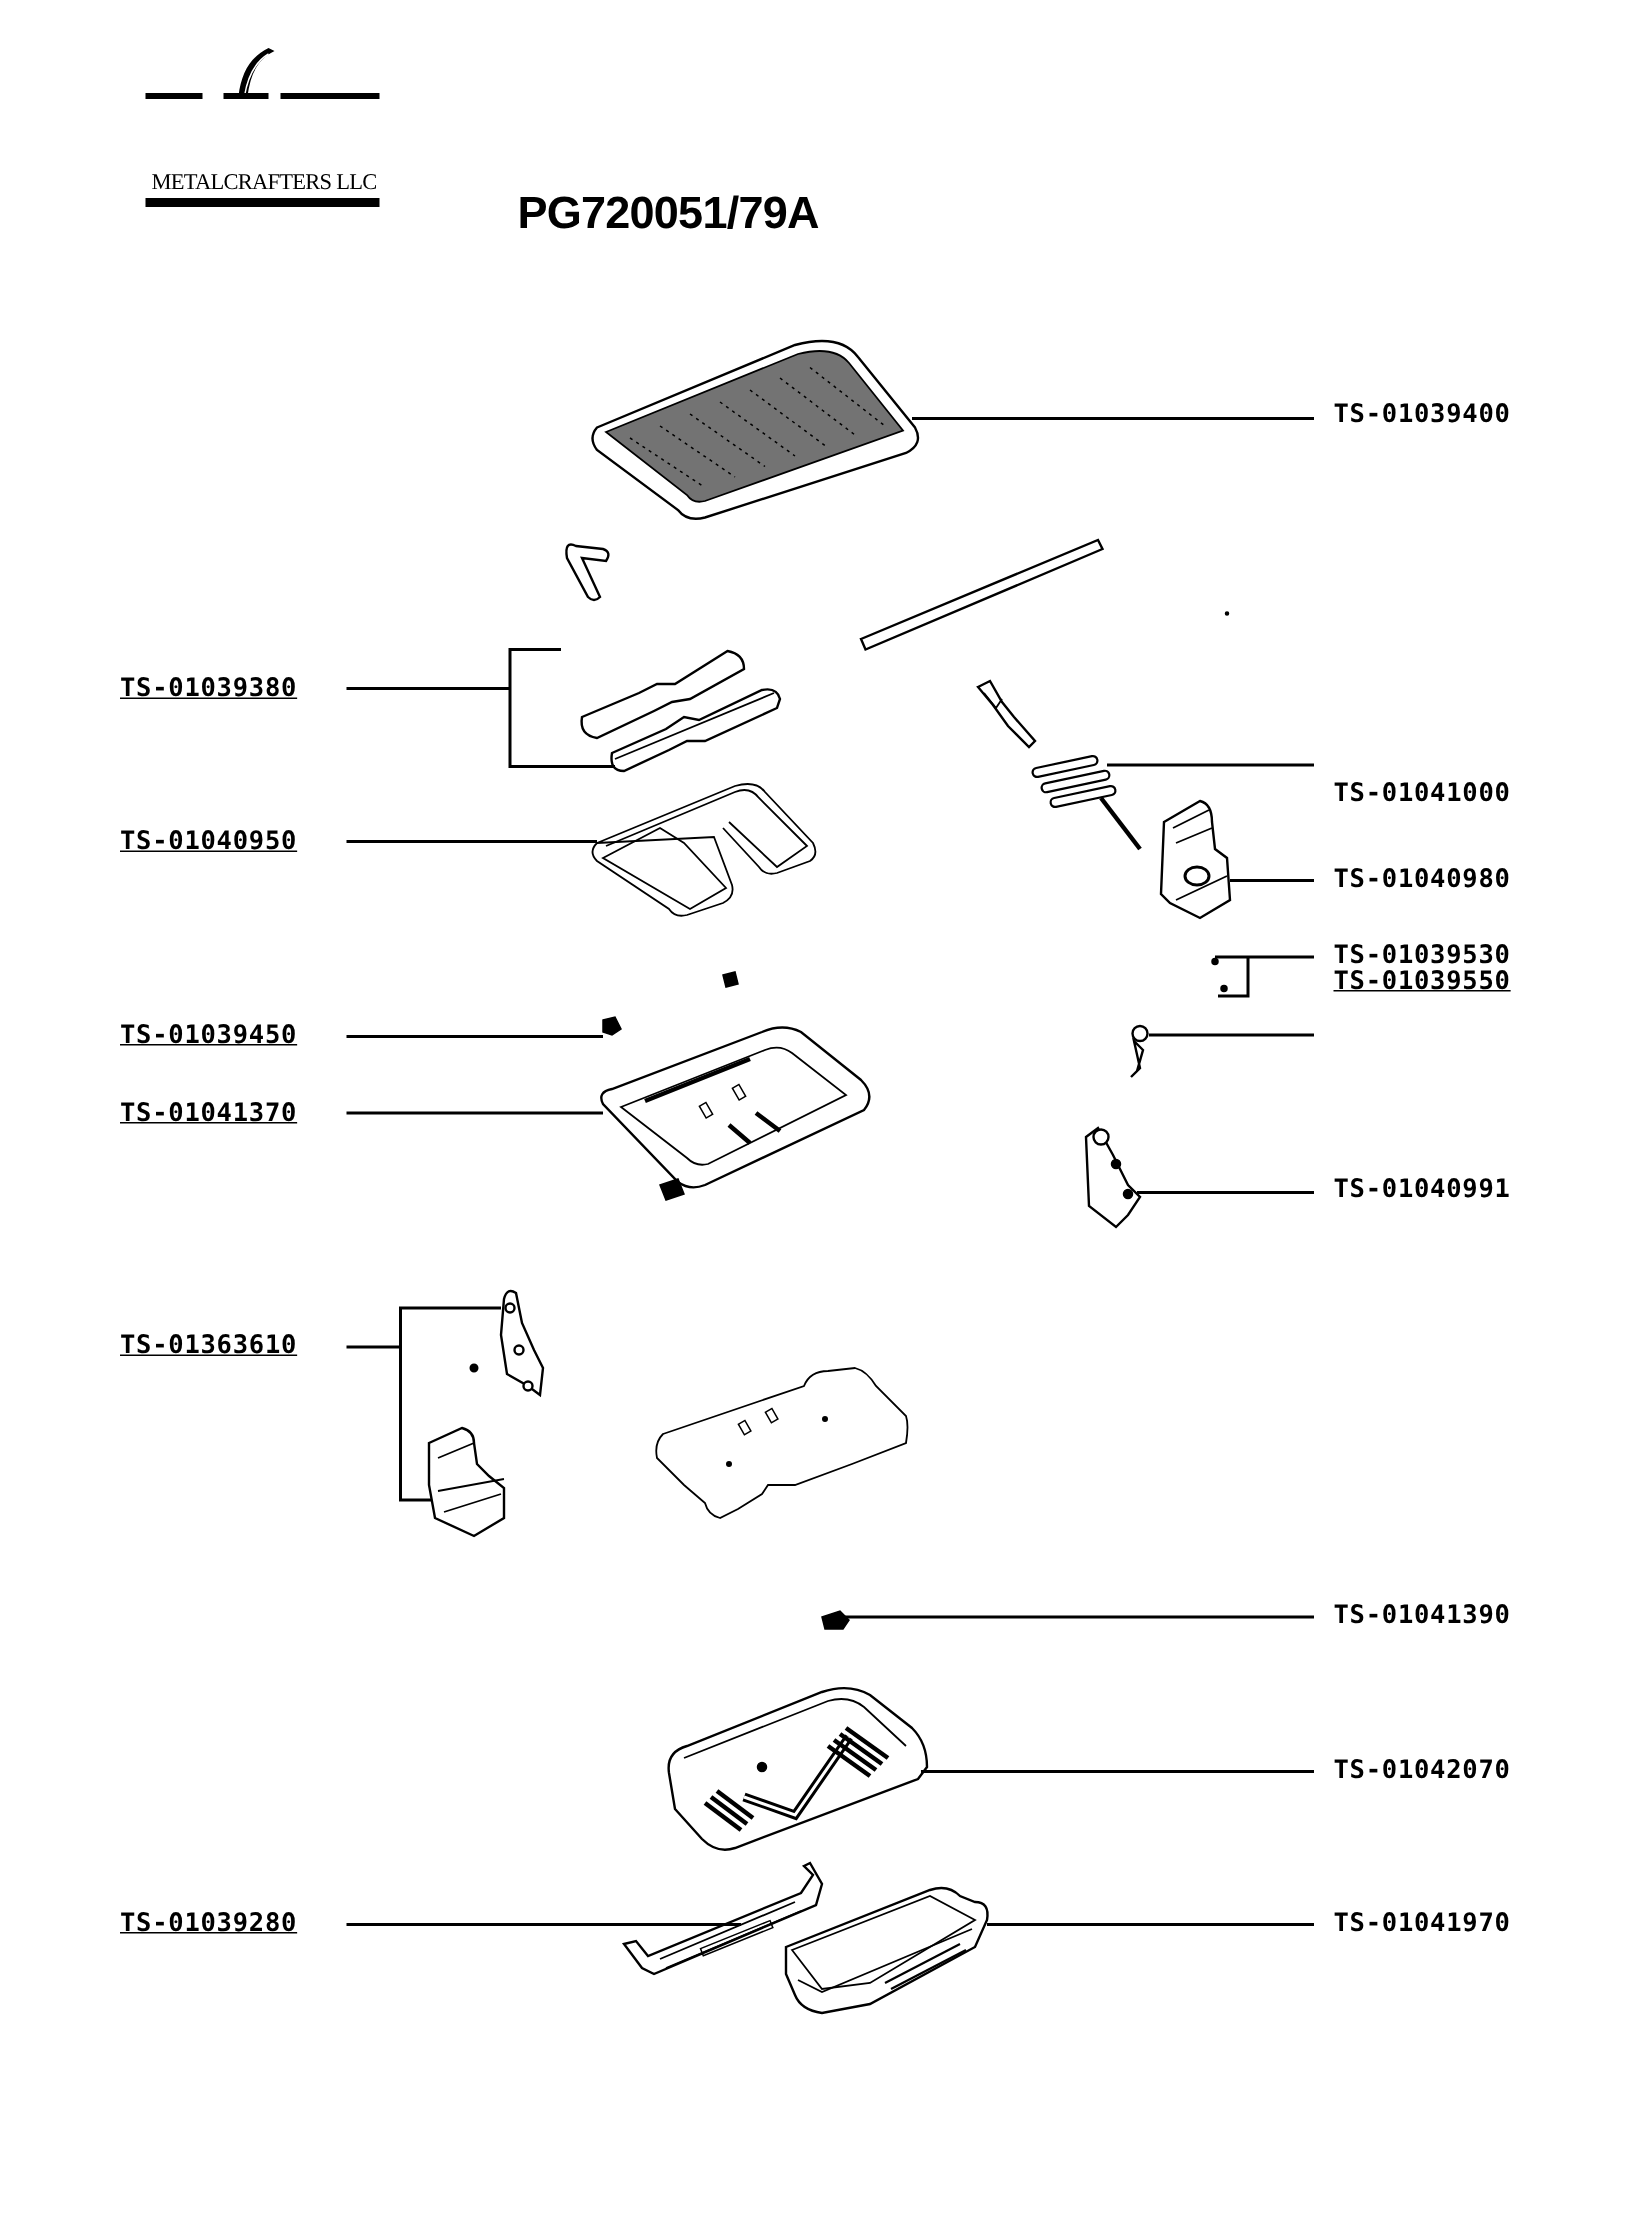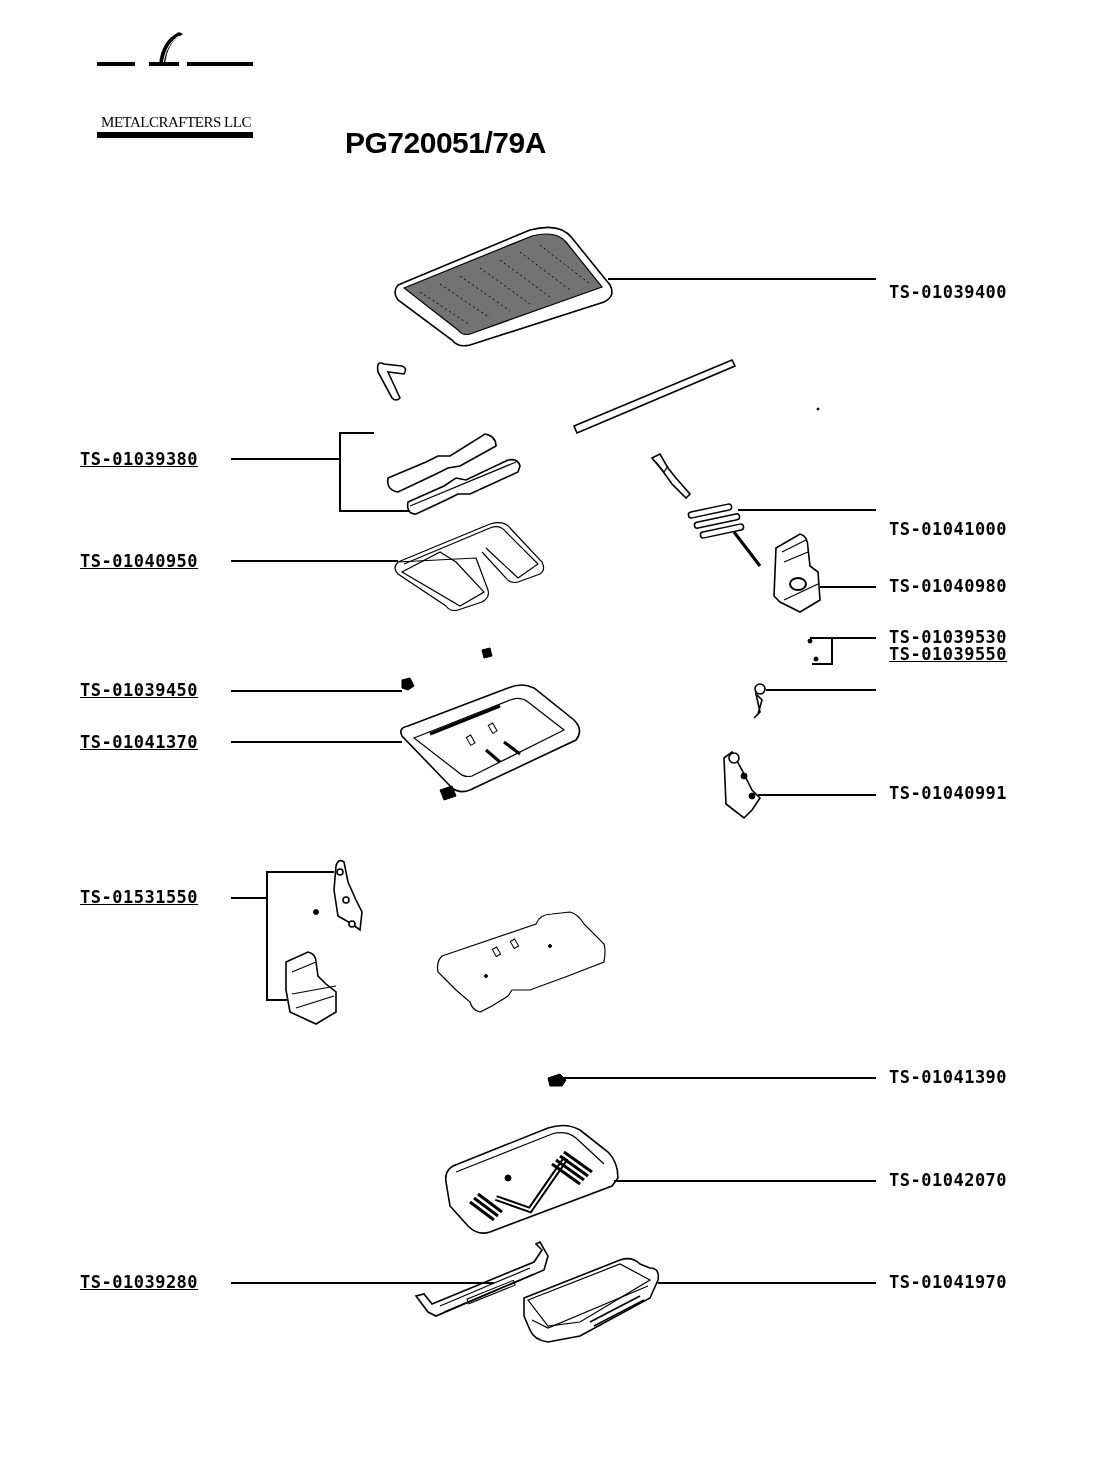--- a/index.html
+++ b/index.html
@@ -192,27 +192,27 @@
     <g stroke="#000" stroke-width="1.5">
       <line x1="590" y1="1322" x2="640" y2="1296"></line>
         <line x1="594" y1="1326" x2="644" y2="1300"></line>
     </g>
   </g>
   <line class="ln" x1="658" y1="1283" x2="876" y2="1283"></line>
 
   <circle class="dk" cx="818" cy="409" r="1"></circle>
 </svg>
 
-<div class="label right" style="top:266px;margin-top:16px;">TS-01039400</div>
+<div class="label right" style="top:266px;">TS-01039400</div>
 <div class="label left" style="top:449px;">TS-01039380</div>
 <div class="label right" style="top:519px;text-align:center;">TS-01041000</div>
 <div class="label left" style="top:551px;">TS-01040950</div>
 <div class="label right" style="top:576px;">TS-01040980</div>
 <div class="label right" style="top:627px;">TS-01039530</div>
 <div class="label left" style="top:680px;">TS-01039450</div>
 <div class="label right" style="top:644px;text-decoration:underline;">TS-01039550</div>
 <div class="label left" style="top:732px;">TS-01041370</div>
 <div class="label right" style="top:783px;">TS-01040991</div>
-<div class="label left" style="top:887px;">TS-01531550</div>
+<div class="label left" style="top:887px;">TS-01363610</div>
 <div class="label right" style="top:1067px;">TS-01041390</div>
 <div class="label right" style="top:1170px;">TS-01042070</div>
 <div class="label left" style="top:1272px;">TS-01039280</div>
 <div class="label right" style="top:1272px;">TS-01041970</div>
 
 </body></html>

